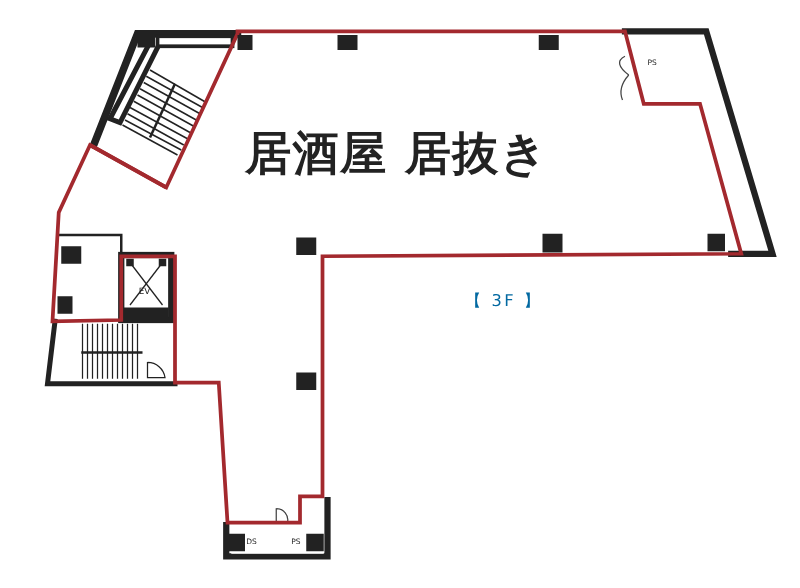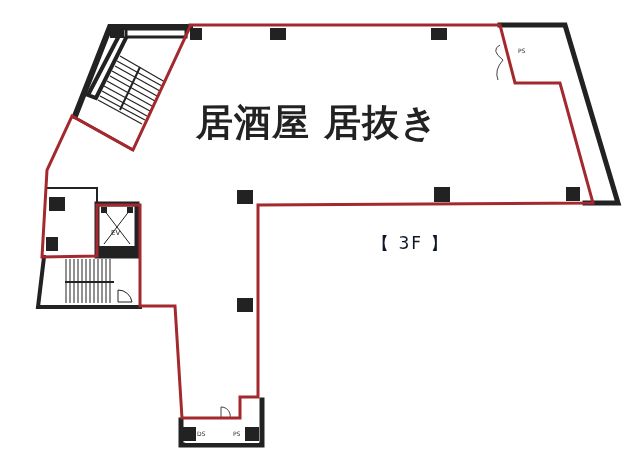--- a/index.html
+++ b/index.html
@@ -28,22 +28,22 @@
       font-size: 37px;
       font-weight: bold;
       color: #222222;
       letter-spacing: 1px;
       white-space: nowrap;
     }
     .floor-label {
       position: absolute;
       left: 372px;
       top: 232px;
-      font-size: 17px;
-      color: #0f172a;
+      font-size: 13px;
+      color: #0369a1;
       white-space: nowrap;
       letter-spacing: 2px;
     }
     .small-label {
       position: absolute;
       font-size: 6px;
       color: #222222;
       white-space: nowrap;
       font-weight: normal;
     }

